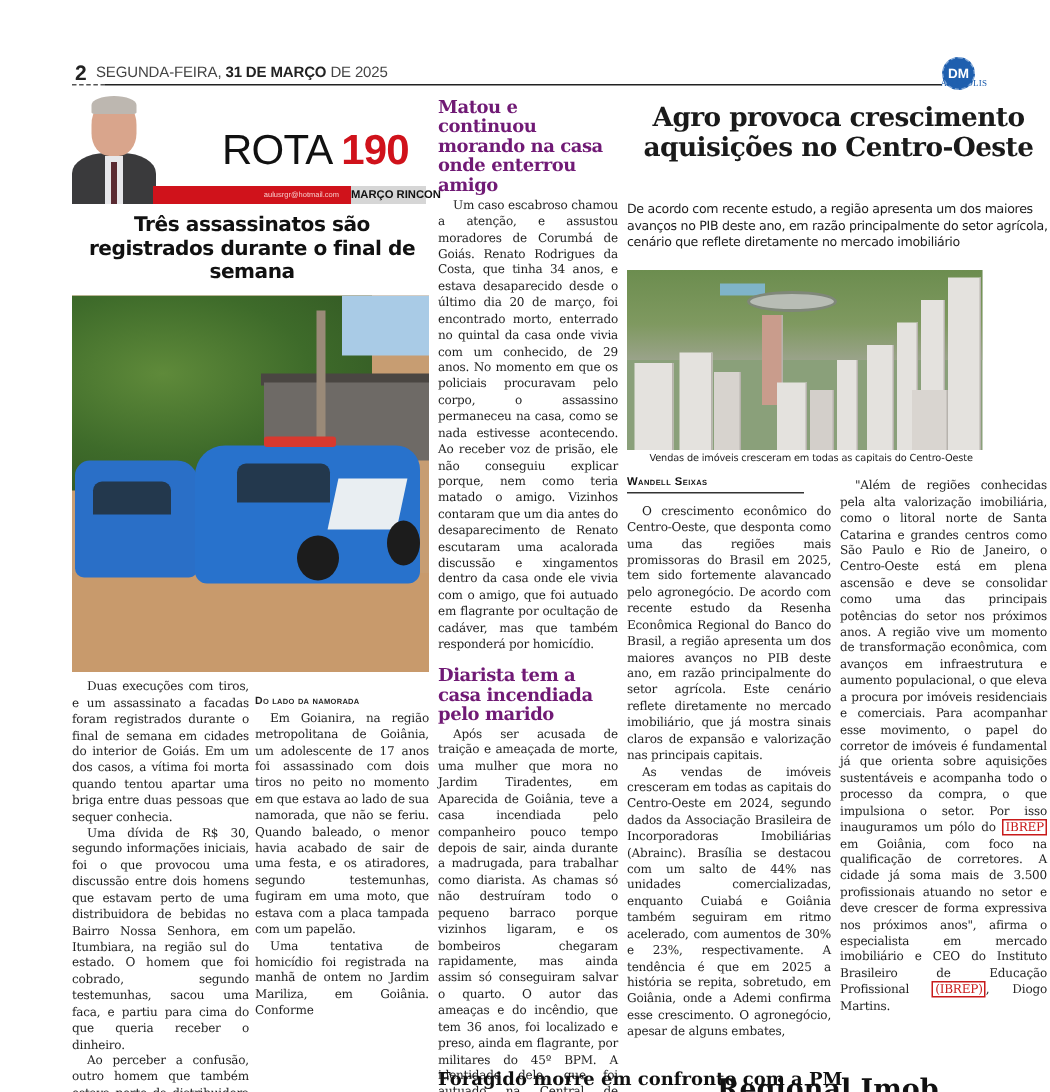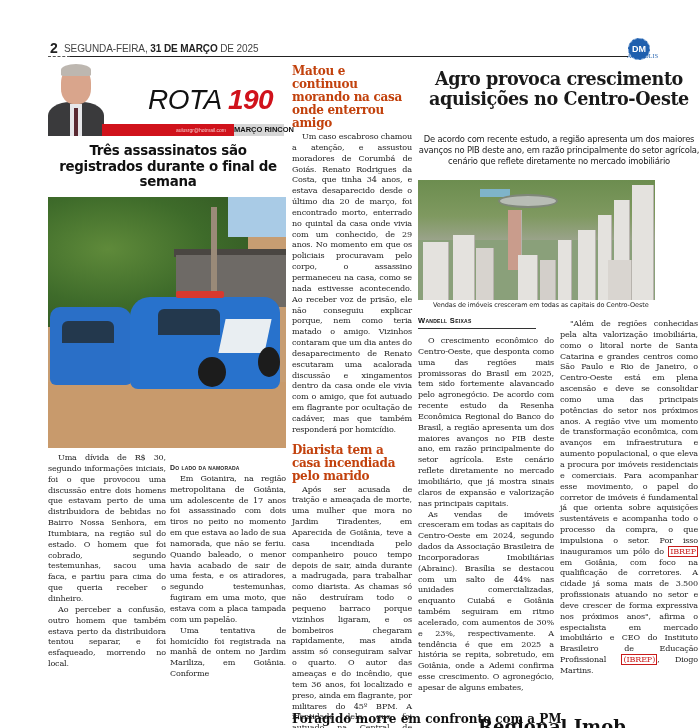--- a/index.html
+++ b/index.html
@@ -17,21 +17,21 @@
   .dm-sub { position: absolute; left: 627px; top: 53px; font-family: "Liberation Serif", serif; font-size: 6px; color: #1f5fae; letter-spacing: 0.2px; }
 
   
   .banner { position: absolute; left: 48px; top: 62px; width: 235px; height: 74px; }
   .avatar { position: absolute; left: 0; top: 0; width: 56px; height: 74px; overflow: hidden; }
   .avatar .head { position: absolute; left: 13px; top: 4px; width: 30px; height: 38px; background: #d9a58c; border-radius: 45% 45% 40% 40%; }
   .avatar .hair { position: absolute; left: 13px; top: 2px; width: 30px; height: 12px; background: #bdb7b0; border-radius: 50% 50% 10% 10%; }
   .avatar .body { position: absolute; left: 0; top: 40px; width: 56px; height: 34px; background: #3a3a3c; border-radius: 40% 40% 0 0; }
   .avatar .shirt { position: absolute; left: 22px; top: 42px; width: 12px; height: 32px; background: #e7e7ea; }
   .avatar .tie { position: absolute; left: 26px; top: 46px; width: 4px; height: 28px; background: #5a2a32; }
-  .rota-title { position: absolute; left: 100px; top: 22px; font-family: "Liberation Sans", sans-serif; font-style: italic; font-size: 28px; color: #111; letter-spacing: -0.5px; }
+  .rota-title { position: absolute; left: 100px; top: 22px; font-family: "Liberation Sans", sans-serif; font-size: 28px; color: #111; letter-spacing: -0.5px; }
   .rota-title .num { color: #d0121b; font-weight: bold; }
   .byline-bar { position: absolute; left: 54px; top: 62px; width: 182px; height: 12px; }
   .byline-email { position: absolute; left: 0; top: 0; width: 132px; height: 12px; background: #d0121b; color: #f6c9c9; font-family: "Liberation Sans", sans-serif; font-size: 5px; text-align: right; padding-right: 8px; line-height: 12px; }
   .byline-name { position: absolute; left: 132px; top: 0; width: 50px; height: 12px; background: #d6d6d6; color: #111; font-family: "Liberation Sans", sans-serif; font-weight: bold; font-size: 7.5px; text-align: right; padding-right: 4px; line-height: 12px; white-space: nowrap; }
 
   
   .left-headline { position: absolute; left: 48px; top: 143px; width: 240px; text-align: center; font-family: "DejaVu Sans", sans-serif; font-size: 13.4px; line-height: 15.5px; color: #111; letter-spacing: -0.3px; }
 
   
   .police-photo { position: absolute; left: 48px; top: 197px; width: 238px; height: 251px; overflow: hidden; background: #c79d72; }
@@ -52,26 +52,26 @@
 
   
   .col { position: absolute; font-family: "DejaVu Serif", serif; font-size: 8.05px; line-height: 10.85px; color: #1f1f1f; text-align: justify; letter-spacing: -0.15px; }
   .col p { text-indent: 10px; }
   .col .subhead { font-family: "Liberation Sans", sans-serif; font-weight: bold; font-size: 7px; letter-spacing: 0.2px; font-variant: small-caps; text-indent: 0; margin-top: 10px; }
 
   .col-left-a { left: 48px; top: 453px; width: 118px; }
   .col-left-b { left: 170px; top: 453px; width: 116px; }
 
   .col-mid { left: 292px; top: 65px; width: 120px; }
-  .mid-headline { font-family: "DejaVu Serif", serif; font-weight: bold; font-size: 12px; line-height: 13px; color: #c2410c; text-align: left; letter-spacing: -0.3px; margin-bottom: 2px; }
+  .mid-headline { font-family: "DejaVu Serif", serif; font-weight: bold; font-size: 12px; line-height: 13px; color: #701a75; text-align: left; letter-spacing: -0.3px; margin-bottom: 2px; }
   .mid-headline.second { margin-top: 8px; }
 
   
   .agro-headline { position: absolute; left: 418px; top: 69px; width: 282px; text-align: center; font-family: "DejaVu Serif", serif; font-weight: bold; font-size: 17.6px; line-height: 20px; color: #1a1a1a; letter-spacing: -0.4px; }
-  .agro-sub { position: absolute; left: 418px; top: 134px; width: 282px; text-align: center; font-family: "DejaVu Sans", sans-serif; font-size: 8.4px; line-height: 10.8px; color: #1a1a1a; letter-spacing: -0.2px; }
+  .agro-sub { position: absolute; left: 418px; top: 134px; width: 282px; font-family: "DejaVu Sans", sans-serif; font-size: 8.4px; line-height: 10.8px; color: #1a1a1a; letter-spacing: -0.2px; }
   .city-photo { position: absolute; left: 418px; top: 180px; width: 237px; height: 120px; overflow: hidden; background: #8aa07a; }
   .city-photo .park { position: absolute; left: 0; top: 0; width: 237px; height: 60px; background: linear-gradient(180deg, #6c8d4f 0%, #7f9960 60%, #9aa38a 100%); }
   .city-photo .stadium { position: absolute; left: 80px; top: 14px; width: 60px; height: 14px; border-radius: 50%; background: #b8bdb5; border: 2px solid #7f8779; }
   .city-photo .blueroof { position: absolute; left: 62px; top: 9px; width: 30px; height: 8px; background: #7fb4c9; }
   .city-photo .bld { position: absolute; background: #e4e2de; border-right: 1px solid #b7b3ad; }
   .photo-caption { position: absolute; left: 433px; top: 301px; width: 260px; font-family: "DejaVu Sans", sans-serif; font-size: 6.5px; color: #222; white-space: nowrap; letter-spacing: -0.1px; }
   .author { position: absolute; left: 418px; top: 316px; width: 118px; font-family: "Liberation Sans", sans-serif; font-weight: bold; font-size: 7.5px; font-variant: small-caps; letter-spacing: 0.3px; color: #111; padding-bottom: 3px; border-bottom: 1px solid #333; }
   .col-right-a { left: 418px; top: 336px; width: 136px; }
   .col-right-b { left: 560px; top: 319px; width: 138px; }
   .hl-red { color: #c81a1a; border: 1px solid #c81a1a; padding: 0 1px; }
@@ -130,20 +130,21 @@
   <div class="car2">
       <div class="wind"></div>
     </div>
   <div class="siren"></div>
   <div class="stripe"></div>
   <div class="wheel1"></div>
     <div class="wheel2"></div>
 </div>
 
 <div class="col col-left-a">
+  <p>Duas execuções com tiros, e um assassinato a facadas foram registrados durante o final de semana em cidades do interior de Goiás. Em um dos casos, a vítima foi morta quando tentou apartar uma briga entre duas pessoas que sequer conhecia.</p>
   <p>Uma dívida de R$ 30, segundo informações iniciais, foi o que provocou uma discussão entre dois homens que estavam perto de uma distribuidora de bebidas no Bairro Nossa Senhora, em Itumbiara, na região sul do estado. O homem que foi cobrado, segundo testemunhas, sacou uma faca, e partiu para cima do que queria receber o dinheiro.</p>
   <p>Ao perceber a confusão, outro homem que também estava perto da distribuidora tentou separar, e foi esfaqueado, morrendo no local.</p>
 </div>
 
 <div class="col col-left-b">
   <p class="subhead">Do lado da namorada</p>
   <p>Em Goianira, na região metropolitana de Goiânia, um adolescente de 17 anos foi assassinado com dois tiros no peito no momento em que estava ao lado de sua namorada, que não se feriu. Quando baleado, o menor havia acabado de sair de uma festa, e os atiradores, segundo testemunhas, fugiram em uma moto, que estava com a placa tampada com um papelão.</p>
   <p>Uma tentativa de homicídio foi registrada na manhã de ontem no Jardim Mariliza, em Goiânia. Conforme</p>
 </div>
 

